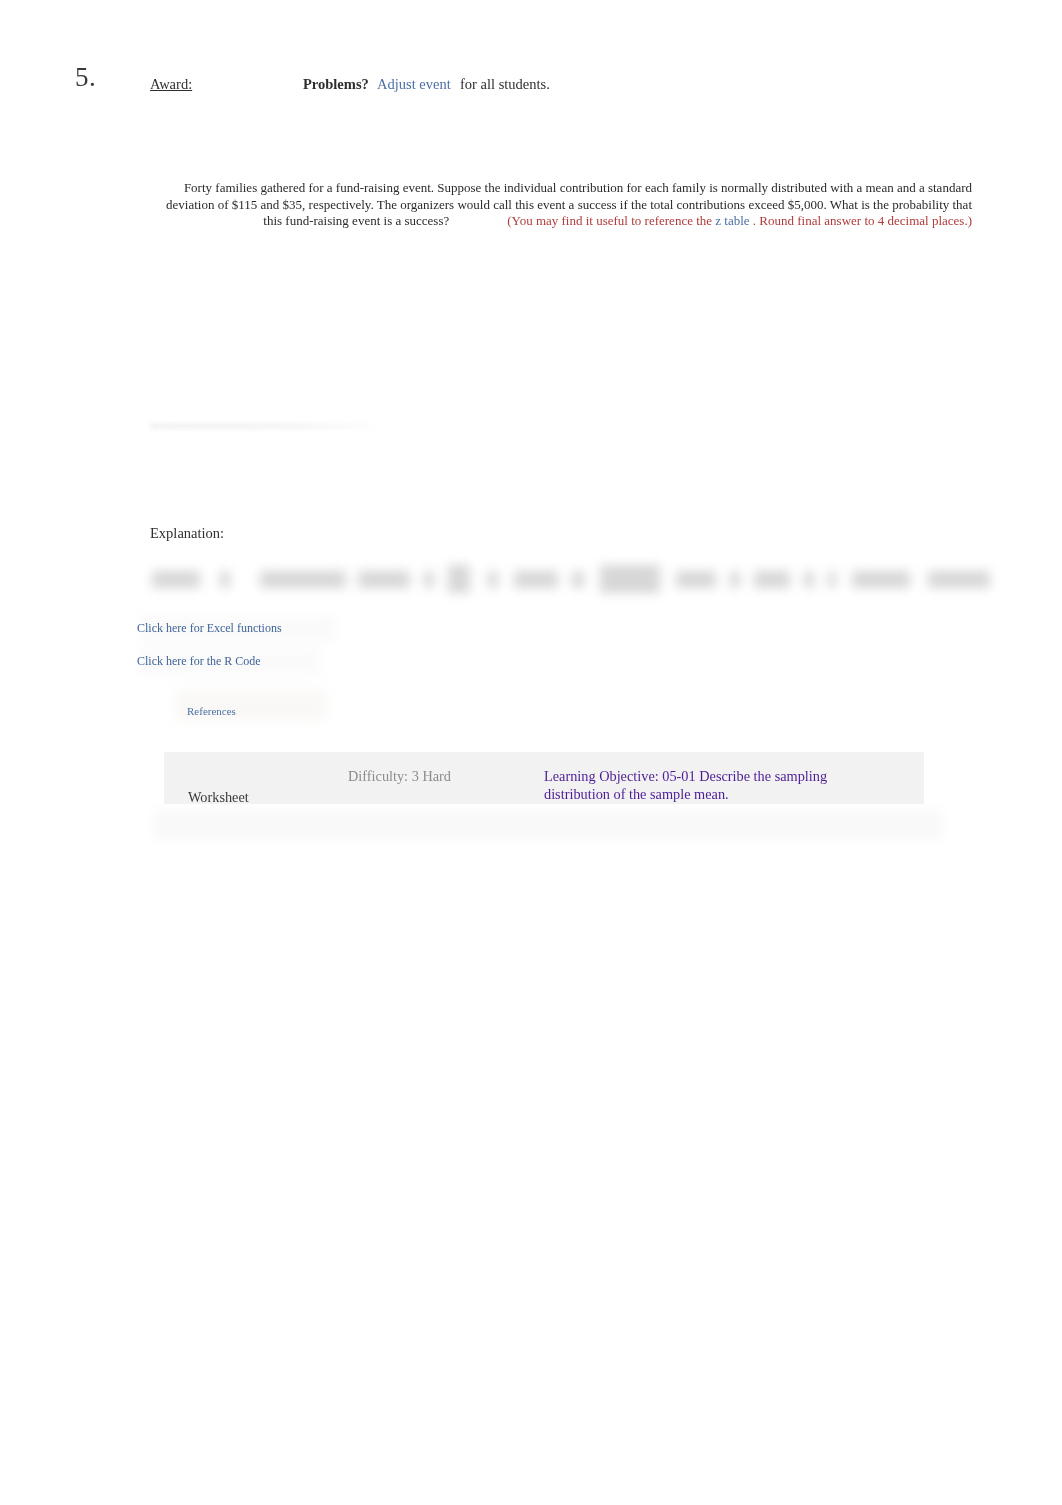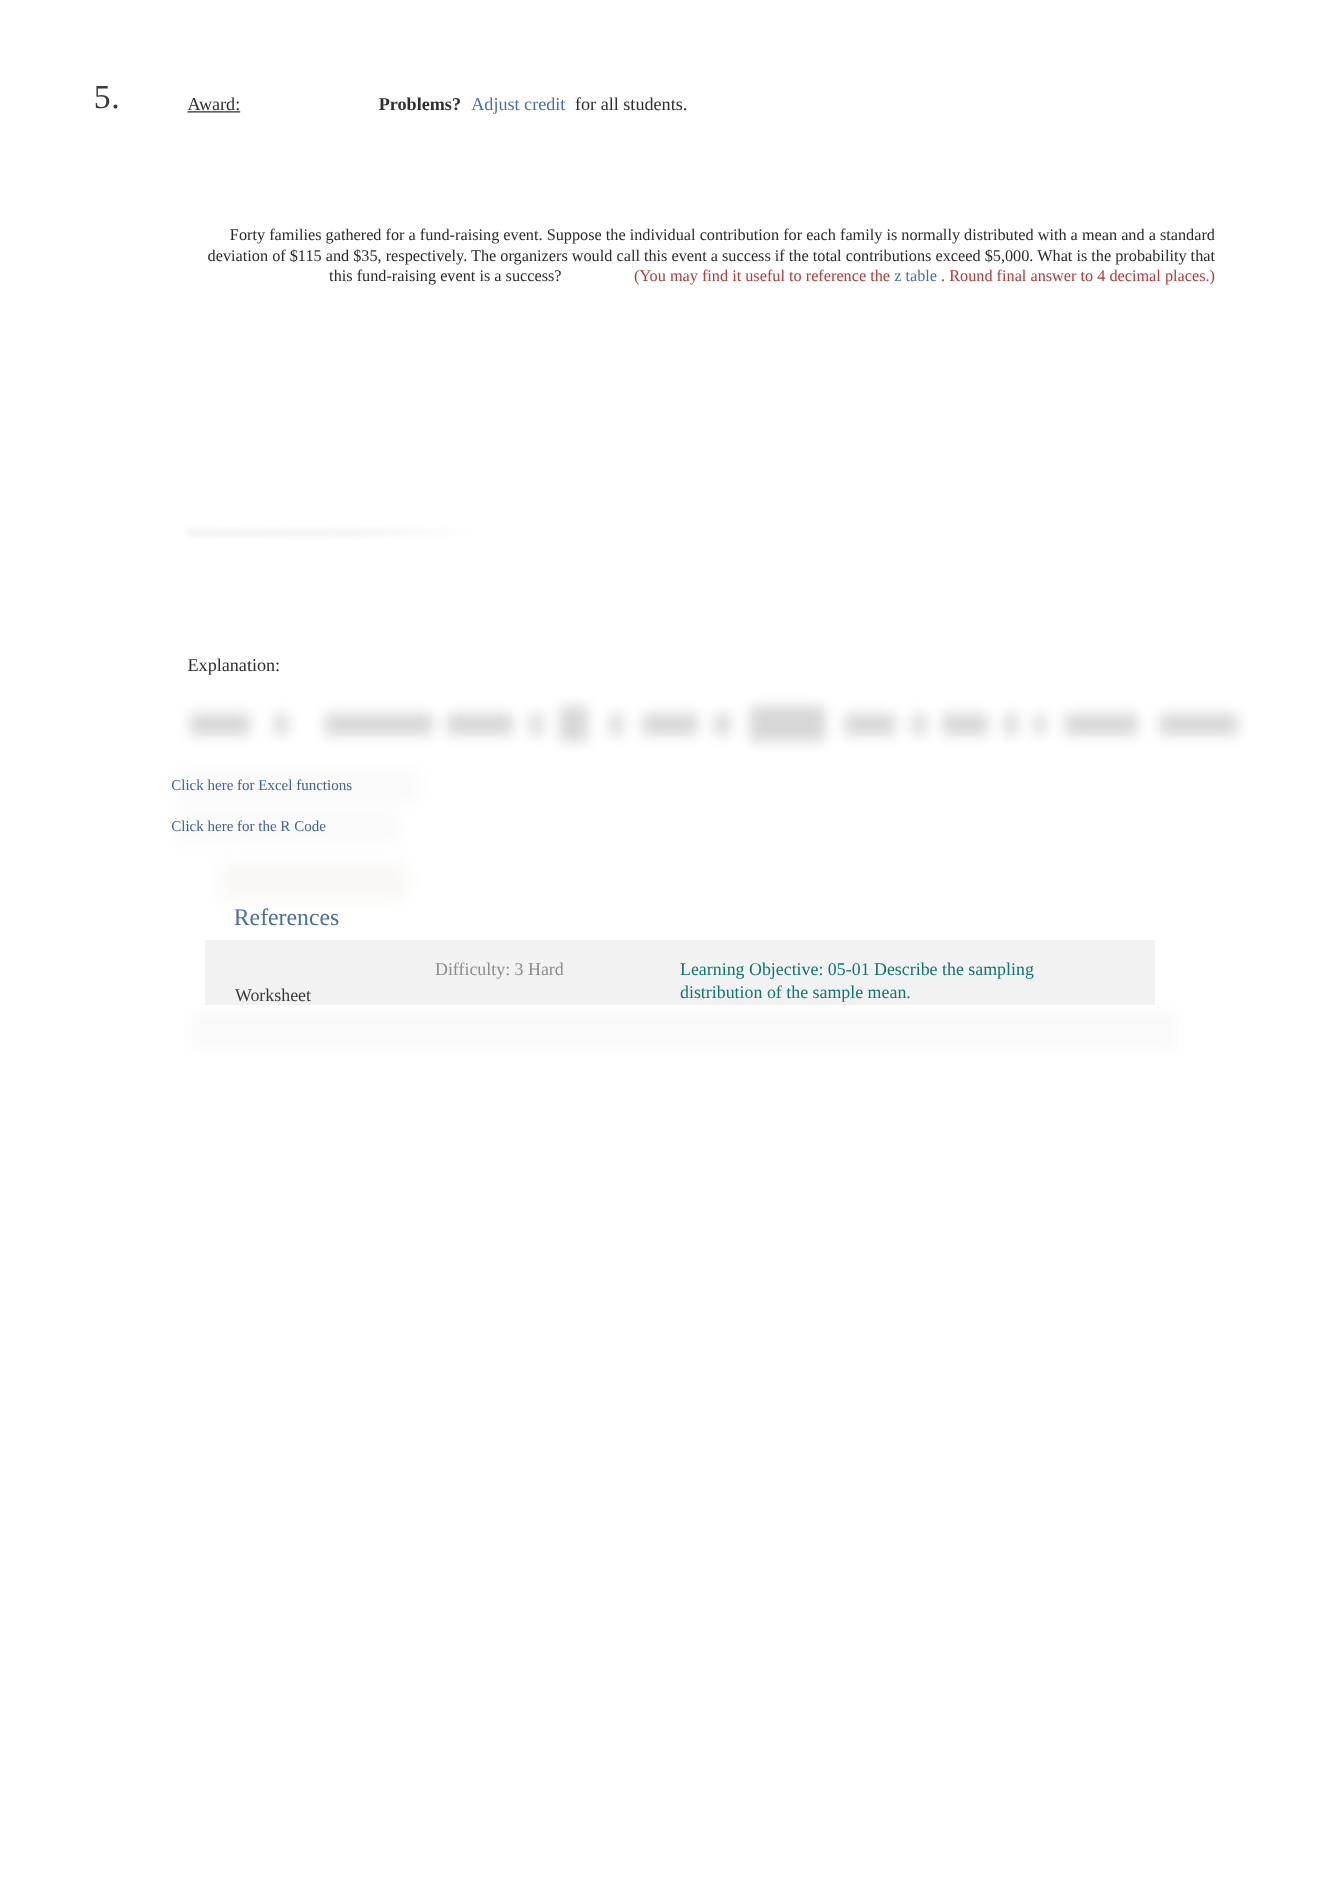--- a/index.html
+++ b/index.html
@@ -165,22 +165,22 @@
   .refs-wrap {
     position: absolute;
     left: 152px;
     top: 692px;
     width: 790px;
     height: 150px;
   }
   .refs-title {
     position: absolute;
     left: 35px;
-    top: 32px;
-    font-size: 19px;
+    top: 13px;
+    font-size: 11px;
     color: #4a6fa5;
     cursor: pointer;
   }
   .refs-table {
     position: absolute;
     left: 12px;
     top: 60px;
     width: 760px;
     height: 52px;
     background: #f1f1f1;
@@ -200,21 +200,21 @@
   }
   .ref-difficulty {
     left: 196px;
     top: 75px;
     color: #8c8c8c;
   }
   .ref-objective {
     left: 392px;
     top: 75px;
     width: 300px;
-    color: #0f766e;
+    color: #4c1d95;
   }
   .refs-bottom-edge {
     position: absolute;
     left: 2px;
     top: 118px;
     width: 788px;
     height: 30px;
     background: rgba(200,200,200,0.10);
     filter: blur(5px);
   }
@@ -230,21 +230,21 @@
 </style>
 </head>
 <body>
 
 <div class="page">
 
   <div class="qnum">5.</div>
   <div class="award-label">Award:</div>
   <div class="award-value"></div>
   <div class="problems-label">Problems?</div>
-  <a class="adjust-credit">Adjust credit</a>
+  <a class="adjust-credit">Adjust event</a>
   <div class="for-all">for all students.</div>
 
   <div class="question">
     <span>Forty families gathered for a fund-raising event. Suppose the individual contribution for each family is normally distributed with a mean and a standard deviation of $115 and $35, respectively. The organizers would call this event a success if the total contributions exceed $5,000. What is the probability that this fund-raising event is a success?</span><span class="hint-gap"></span><span class="hint"><span>(You may find it useful to reference the</span> <a class="ztable-link">z table</a> <span>. Round final answer to 4 decimal places.)</span></span>
   </div>
 
   <div class="answer-area">
     <div class="redacted-rule"></div>
   </div>
 

